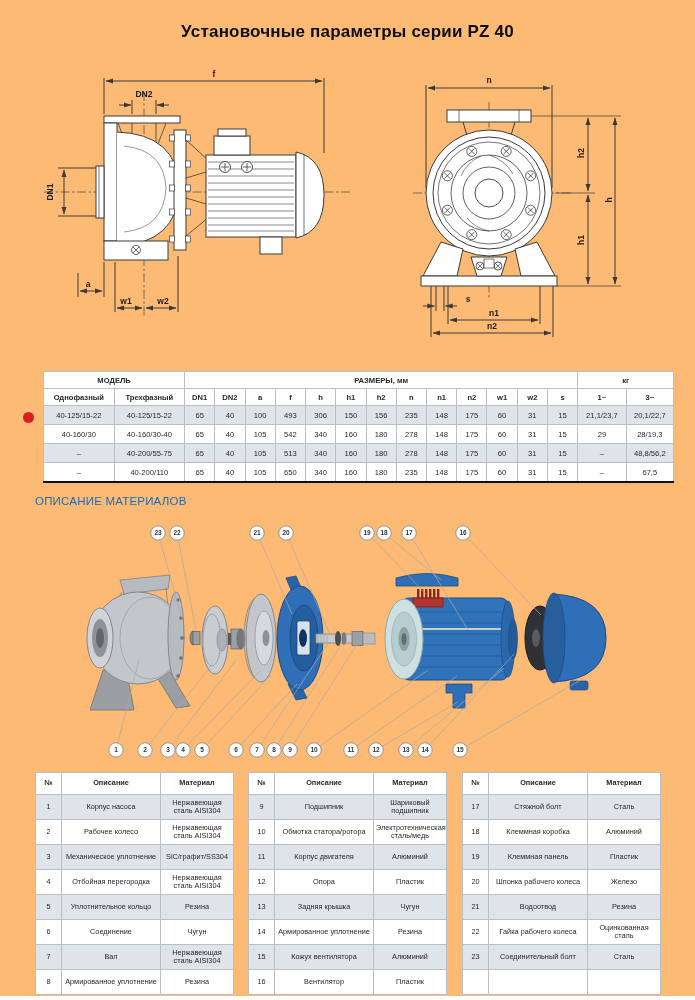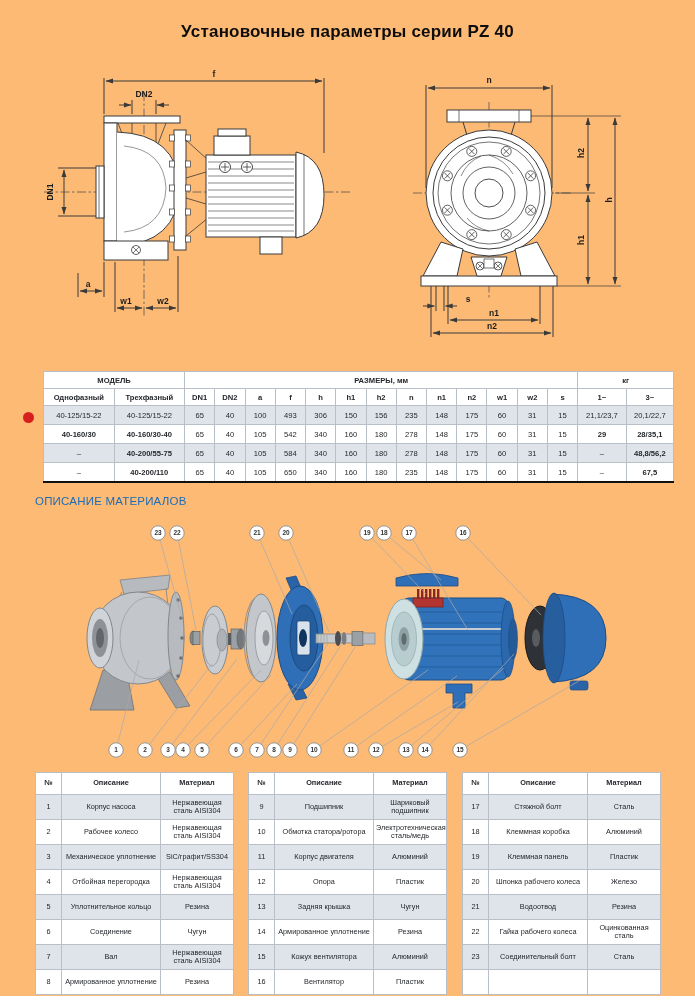--- a/index.html
+++ b/index.html
@@ -6,21 +6,21 @@
   #page{position:relative;width:695px;height:996px;background:#fdba74;overflow:hidden;
         font-family:"Liberation Sans","DejaVu Sans",sans-serif;}
   #title{position:absolute;top:22px;left:0;width:100%;text-align:center;
          font-size:17px;font-weight:bold;color:#0d0d0d;letter-spacing:.2px}
   #mat-heading{position:absolute;top:495px;left:35px;font-size:11.5px;font-weight:normal;
                color:#1a6db8;letter-spacing:.2px}
   #red-dot{position:absolute;left:23px;top:412px;width:11px;height:11px;border-radius:50%;
            background:#d81f1f}
   table{border-collapse:collapse;table-layout:fixed;position:absolute;background:#fff}
   tr.shade{background:#dfe3ea}
-  .b{font-weight:bold}
+  .b{font-weight:normal}
   .dim-table{left:43px;top:371px;width:631px;font-size:7.6px;color:#25282c;
              border:1.5px solid #4a4a4a;border-bottom:2.5px solid #111}
   .dim-table th,.dim-table td{border:1px solid #b9bfc6;text-align:center;vertical-align:middle;
              padding:0 1px;overflow:hidden;white-space:nowrap}
   .dim-table thead th{font-weight:bold;height:16px}
   .dim-table thead{border-bottom:1.5px solid #4a4a4a}
   .dim-table tbody td{height:18px}
   .dim-table tbody tr.strong td{font-weight:normal}
   .mat{top:772px;width:198px;font-size:7.3px;color:#25282c;border:1.5px solid #4a4a4a}
   .mat th,.mat td{border:1px solid #b9bfc6;text-align:center;vertical-align:middle;
@@ -277,29 +277,29 @@
         <td>340</td>
         <td>160</td>
         <td>180</td>
         <td>278</td>
         <td>148</td>
         <td>175</td>
         <td>60</td>
         <td>31</td>
         <td>15</td>
         <td class="b">29</td>
-        <td class="b">28/35,1</td>
+        <td class="b">28/19,3</td>
       </tr>
       <tr class="shade">
         <td>–</td>
         <td class="b">40-200/55-75</td>
         <td>65</td>
         <td>40</td>
         <td>105</td>
-        <td>584</td>
+        <td>513</td>
         <td>340</td>
         <td>160</td>
         <td>180</td>
         <td>278</td>
         <td>148</td>
         <td>175</td>
         <td>60</td>
         <td>31</td>
         <td>15</td>
         <td>–</td>

